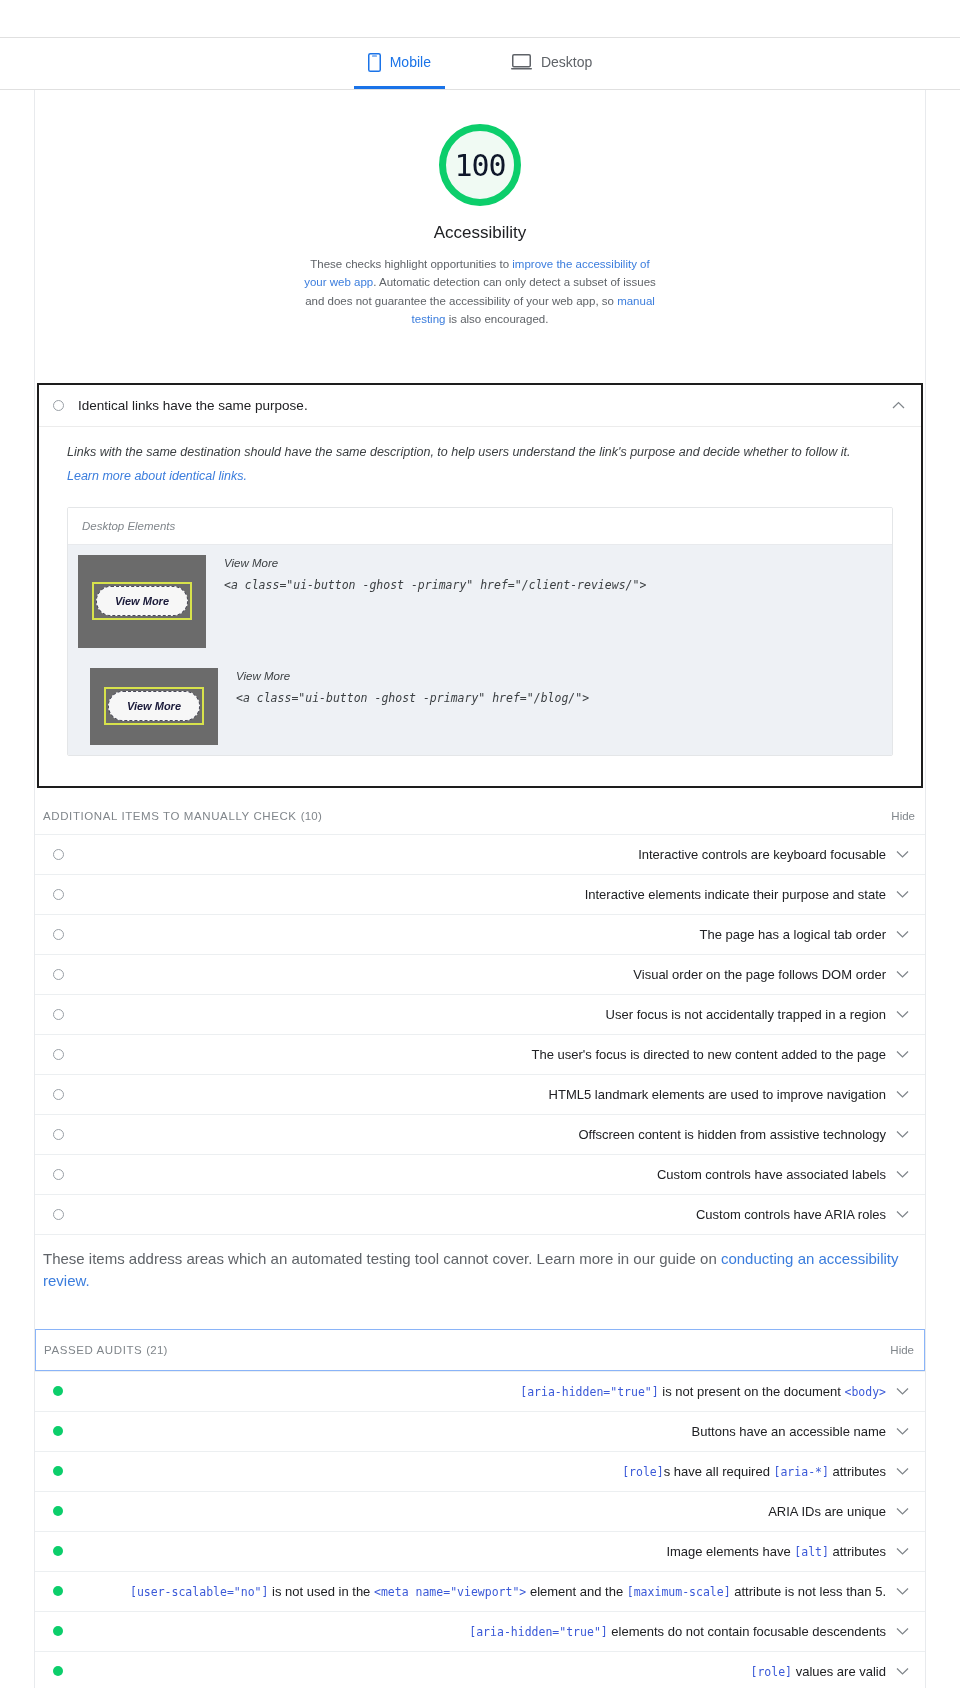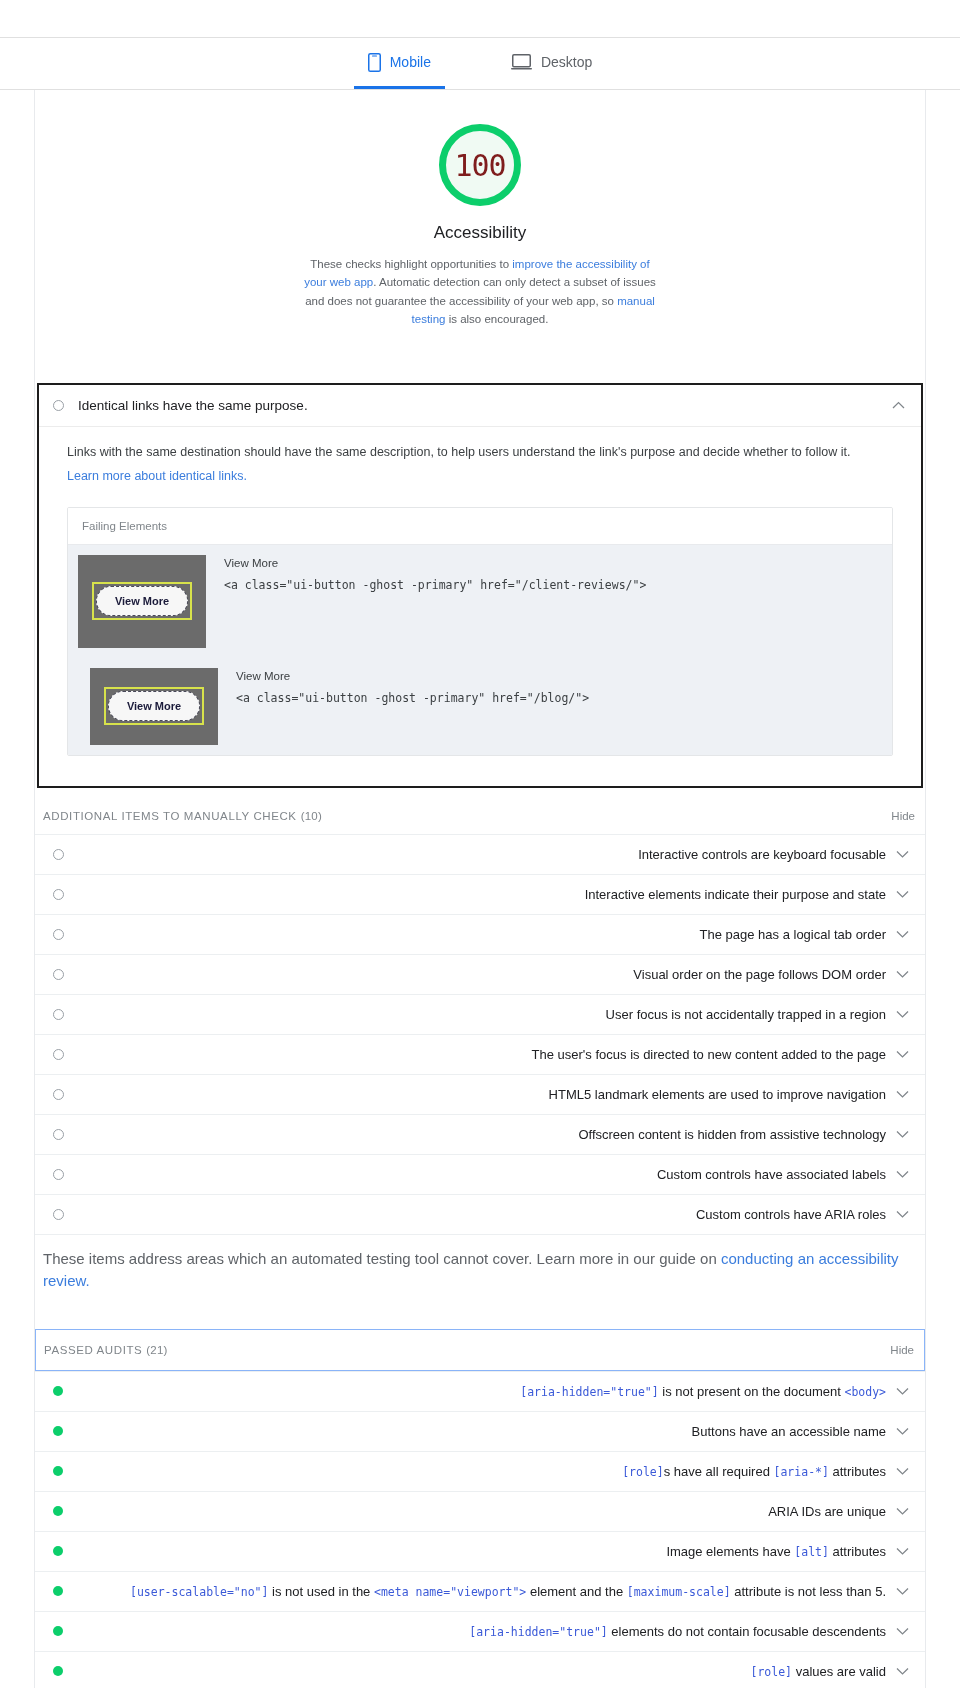--- a/index.html
+++ b/index.html
@@ -62,21 +62,21 @@
     width: 82px; height: 82px;
     margin: 0 auto;
     border-radius: 50%;
     border: 7px solid #0cce6b;
     background: #f0faf3;
     display:flex; align-items:center; justify-content:center;
   }
   .gauge-num {
     font-family: "DejaVu Sans Mono", monospace;
     font-size: 30px;
-    color: #7f1d1d;
+    color: #0f172a;
     letter-spacing: -1px;
   }
   .gauge-title {
     margin-top: 17px;
     font-size: 17px;
     color: #202124;
     font-weight: 400;
   }
   .gauge-desc {
     margin: 12px auto 0;
@@ -104,21 +104,21 @@
     width: 11px; height: 11px;
     border-radius: 50%;
     border: 1px solid #9aa0a6;
     flex: none;
     margin-right: 14px;
   }
   .audit-head-title { font-size: 13.5px; color:#202124; flex:1; }
   .chev { color:#80868b; font-size: 12px; padding-left:10px; }
   .chev svg { display:block; }
 
-  .audit-body { padding: 16px 28px 8px 28px; }
+  .audit-body { padding: 16px 28px 8px 28px; font-style: italic; }
   .audit-desc { font-size: 12.5px; line-height:1.45; color:#3c4043; }
   .audit-desc a { color:#3b7ddd; text-decoration:none; display:block; margin-top:6px;}
 
   .fe-table {
     margin: 22px 0 22px 0;
     border: 1px solid #e4e6e8;
     border-radius: 2px;
     overflow:hidden;
   }
   .fe-head {
@@ -259,21 +259,21 @@
             </svg>
         </span>
       </div>
       <div class="audit-body">
         <div class="audit-desc">
           <span>Links with the same destination should have the same description, to help users understand the link's purpose and decide whether to follow it.</span>
           <a href="#">Learn more about identical links.</a>
         </div>
 
         <div class="fe-table">
-          <div class="fe-head">Failing Elements</div>
+          <div class="fe-head">Desktop Elements</div>
 
           <div class="fe-row">
             <div class="thumb">
               <div class="btn-out">
                 <div class="btn">View More</div>
               </div>
             </div>
             <div class="fe-meta">
               <div class="fe-label">View More</div>
               <div class="fe-code">&lt;a class="ui-button -ghost -primary" href="/client-reviews/"&gt;</div>

